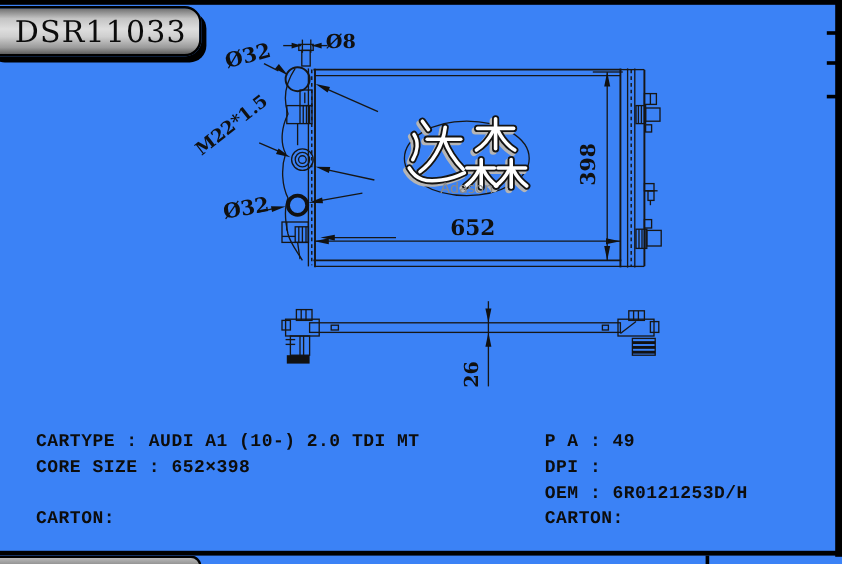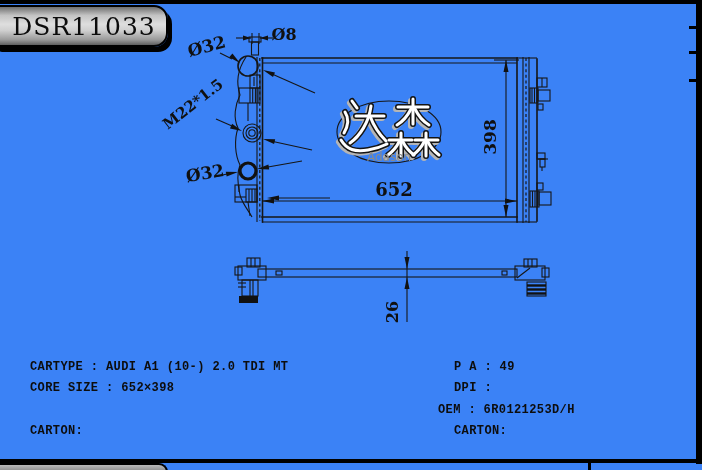--- a/index.html
+++ b/index.html
@@ -21,21 +21,21 @@
   .plate span{font-family:"DejaVu Serif",serif;font-size:25px;font-weight:400;color:#0c0c0c;
               letter-spacing:1px;padding-left:14px;}
   
   svg{position:absolute;left:0;top:0;}
   .ln{stroke:#161616;stroke-width:1.6;fill:none;stroke-linecap:square;}
   .th{stroke:#161616;stroke-width:1.1;fill:none;}
   .dash{stroke:#161616;stroke-width:1.2;fill:none;stroke-dasharray:3 2.6;}
   .ar{fill:#111;stroke:none;}
   .dim{font-family:"DejaVu Serif",serif;font-weight:700;fill:#101010;}
   
-  .spec{font-family:"Liberation Mono",monospace;font-weight:700;font-size:12px;color:#0d0d0d;
+  .spec{font-family:"Liberation Mono",monospace;font-weight:700;font-size:15px;color:#0d0d0d;
         letter-spacing:0.4px;white-space:pre;}
 </style>
 </head>
 <body>
 
 <div id="stage">
 
   <div class="abs top-border"></div>
   <div class="abs right-border"></div>
   <div class="abs rtick" style="top:26px"></div>
@@ -258,16 +258,16 @@
         <text class="dim" font-size="16" text-anchor="middle" transform="translate(398,312) rotate(-90)">26</text>
       </g>
     </g>
   </svg>
 
   <div class="abs spec" style="left:30px;top:360px">CARTYPE : AUDI A1 (10-) 2.0 TDI MT</div>
   <div class="abs spec" style="left:30px;top:381px">CORE SIZE : 652×398</div>
   <div class="abs spec" style="left:30px;top:424px">CARTON:</div>
   <div class="abs spec" style="left:454px;top:360px">P A : 49</div>
   <div class="abs spec" style="left:454px;top:381px">DPI :</div>
-  <div class="abs spec" style="left:438px;top:403px">OEM : 6R0121253D/H</div>
+  <div class="abs spec" style="left:454px;top:403px">OEM : 6R0121253D/H</div>
   <div class="abs spec" style="left:454px;top:424px">CARTON:</div>
 
 </div>
 
 </body></html>

